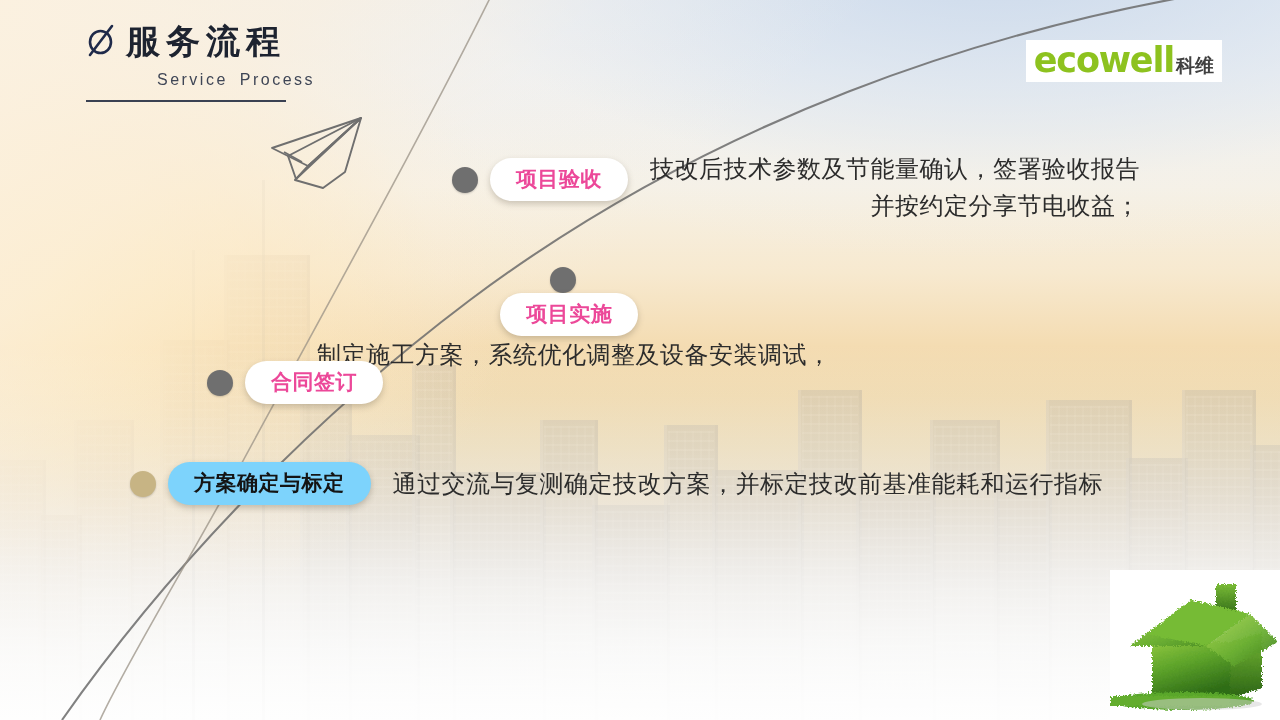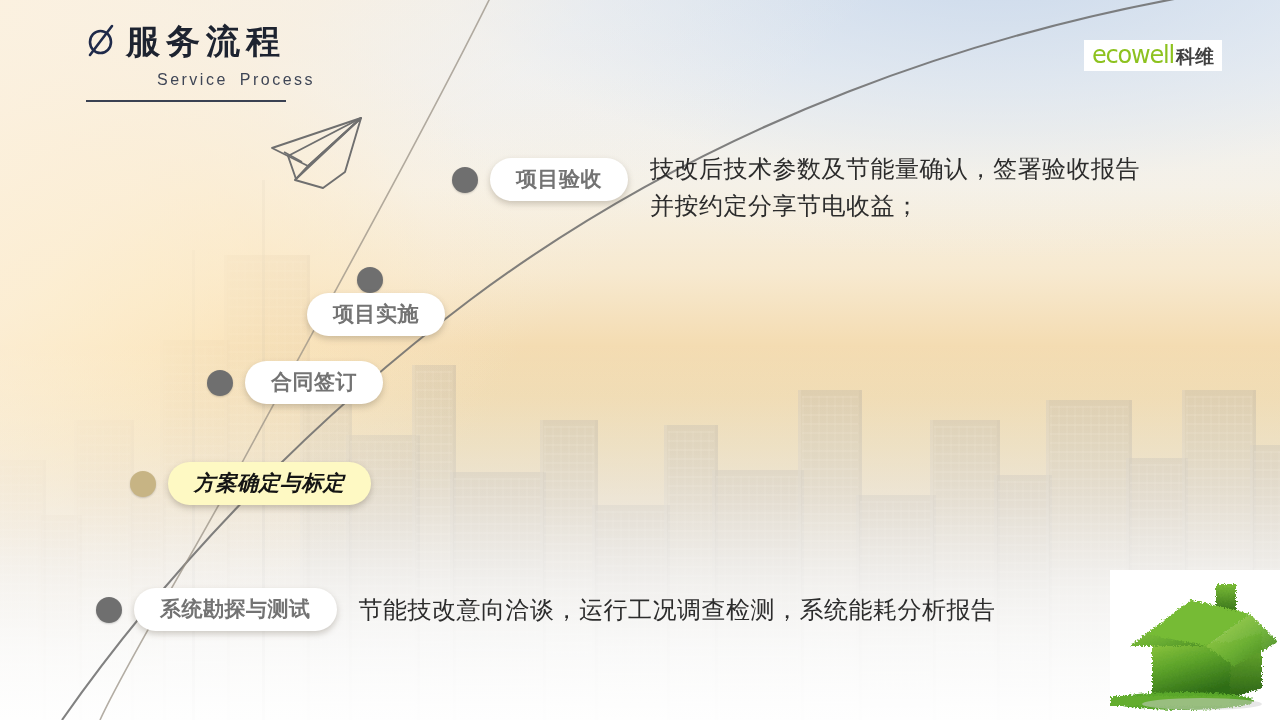--- a/index.html
+++ b/index.html
@@ -166,22 +166,22 @@
     position: absolute;
     right: 58px;
     top: 40px;
     background: #ffffff;
     padding: 3px 8px 4px 8px;
     display: flex;
     align-items: baseline;
     gap: 2px;
   }
   .logo-en {
-    font-size: 24px;
-    font-weight: 400;
+    font-size: 35px;
+    font-weight: 700;
     color: #8dc21f;
     letter-spacing: -1.2px;
     line-height: 1;
     font-family: "DejaVu Sans", sans-serif;
   }
   .logo-cn {
     font-size: 19px;
     font-weight: 700;
     color: #404040;
     letter-spacing: 0px;
@@ -204,44 +204,43 @@
     box-shadow: 0 1px 2px rgba(0,0,0,0.18);
   }
   .node-dot.accent { background: #c7b484; }
 
   .pill {
     margin-left: 12px;
     border-radius: 22px;
     padding: 9px 26px 10px 26px;
     font-size: 21px;
     font-weight: 700;
-    color: #737373;
+    color: #ec4899;
     background: #ffffff;
     box-shadow: 0 3px 6px rgba(90,80,60,0.28);
     line-height: 1.15;
     letter-spacing: 0.5px;
   }
   .pill.accent {
-    background: #fef9c3;
+    background: #7dd3fc;
     color: #141414;
     box-shadow: 0 3px 6px rgba(90,80,60,0.30);
-    font-style: italic;
   }
 
   .desc {
     margin-left: 22px;
     font-size: 24px;
     color: #2c2c2c;
     line-height: 1.55;
     letter-spacing: 0.5px;
     white-space: pre-line;
   }
   .step.multiline { align-items: flex-start; }
   .step.multiline .node-dot { margin-top: 9px; }
-  .step.multiline .desc { margin-top: -8px; }
+  .step.multiline .desc { margin-top: -8px; text-align: right; }
 
   
   .house-card {
     position: absolute;
     right: 0;
     bottom: 0;
     width: 170px;
     height: 150px;
     background: #ffffff;
     overflow: hidden;
@@ -325,37 +324,34 @@
   <div class="step multiline" style="left:452px; top:158px;">
     <div class="node-dot"></div>
     <div class="pill">项目验收</div>
     <div class="desc">技改后技术参数及节能量确认，签署验收报告
 并按约定分享节电收益；</div>
   </div>
 
   <div class="step" style="left:295px; top:267px;flex-direction:column;">
     <div class="node-dot"></div>
     <div class="pill">项目实施</div>
+    <div class="desc">制定施工方案，系统优化调整及设备安装调试，</div>
   </div>
 
   <div class="step" style="left:207px; top:361px;">
     <div class="node-dot"></div>
     <div class="pill">合同签订</div>
   </div>
 
   <div class="step" style="left:130px; top:462px;">
     <div class="node-dot accent"></div>
     <div class="pill accent">方案确定与标定</div>
-  </div>
-
-  <div class="step" style="left:96px; top:588px;">
-    <div class="node-dot"></div>
-    <div class="pill">系统勘探与测试</div>
-    <div class="desc">节能技改意向洽谈，运行工况调查检测，系统能耗分析报告</div>
-  </div>
+    <div class="desc">通过交流与复测确定技改方案，并标定技改前基准能耗和运行指标</div>
+  </div>
+
 
   <div class="house-card">
     <svg class="house-svg" width="170" height="150" viewBox="0 0 170 150">
       <defs>
         <linearGradient id="grassA" x1="0" y1="0" x2="0.4" y2="1">
           <stop offset="0%" stop-color="#8ec63f"></stop>
           <stop offset="45%" stop-color="#5fa52b"></stop>
           <stop offset="100%" stop-color="#2f6d17"></stop>
         </linearGradient>
         <linearGradient id="grassB" x1="0" y1="0" x2="1" y2="1">

